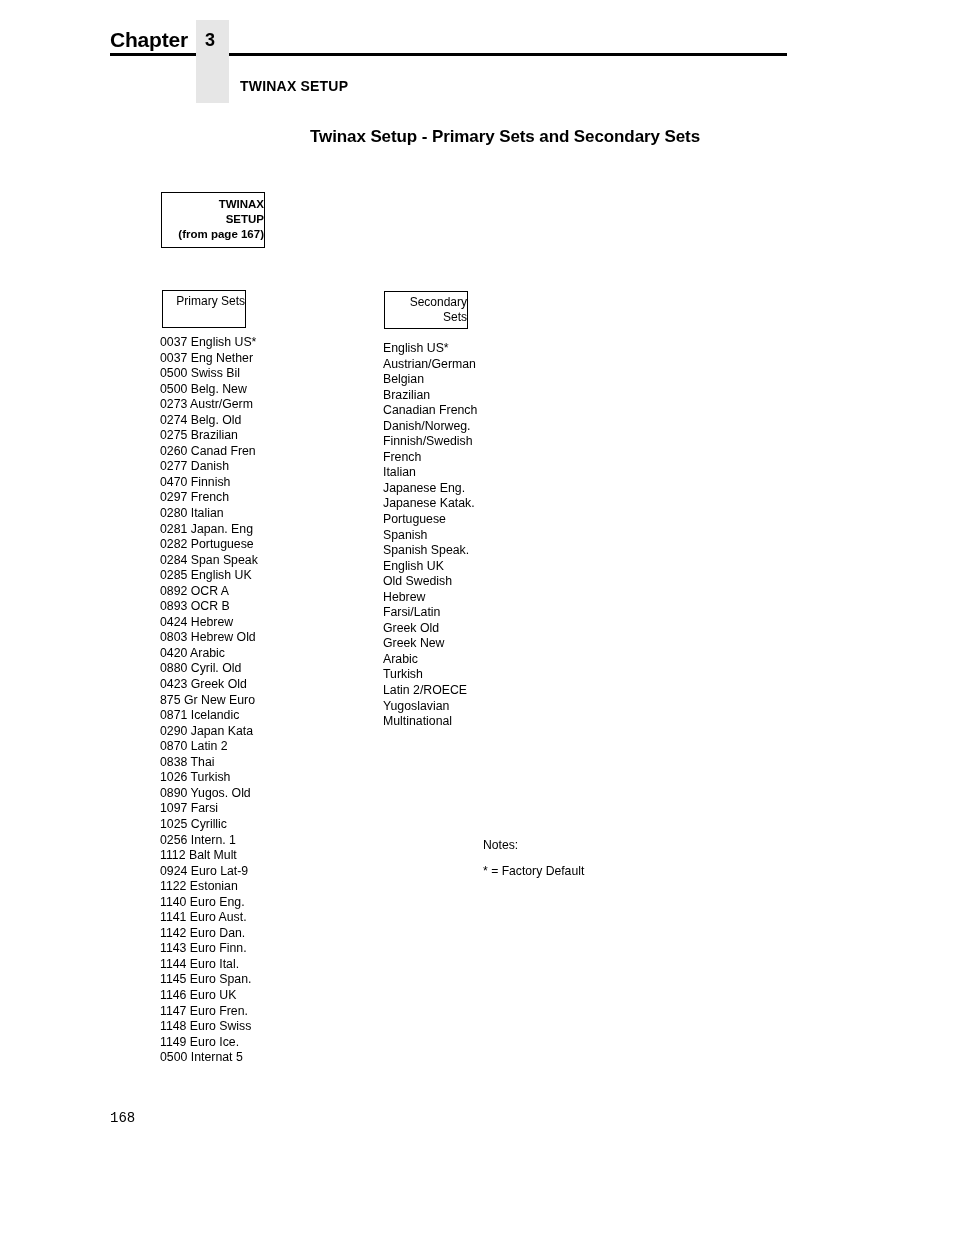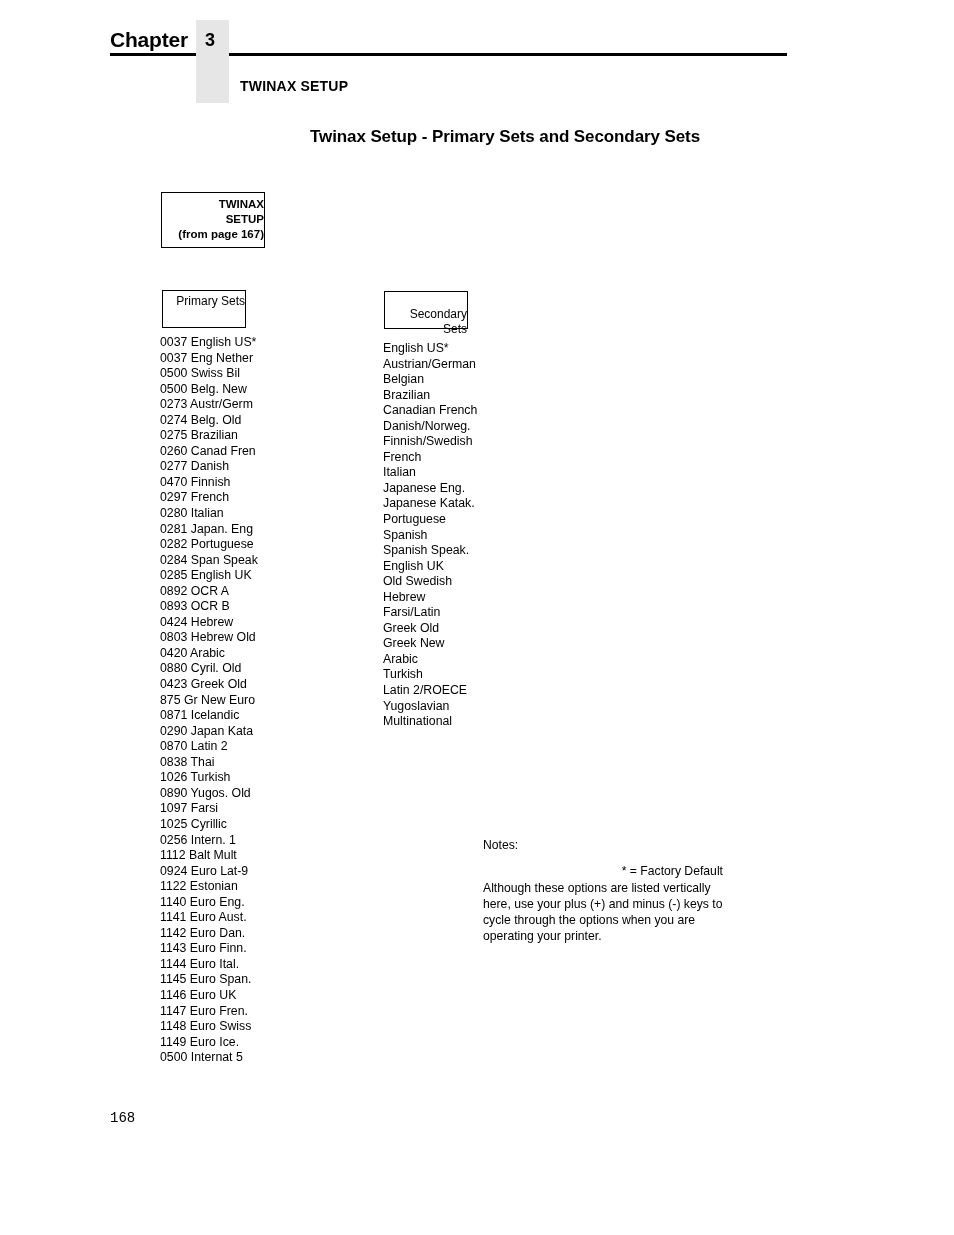--- a/index.html
+++ b/index.html
@@ -114,21 +114,21 @@
     line-height: 15px;
     padding-top: 3px;
   }
   #secondary-sets-box {
     left: 384px;
     top: 291px;
     width: 84px;
     height: 38px;
     font-size: 12px;
     line-height: 15px;
-    padding-top: 15px;
+    padding-top: 3px;
   }
 
   
   .option-list {
     position: absolute;
     font-size: 12.3px;
     line-height: 15.55px;
     list-style: none;
     margin: 0;
     padding: 0;
@@ -154,22 +154,21 @@
     top: 838px;
     width: 240px;
     font-size: 12.2px;
     line-height: 15.6px;
   }
   #notes-heading {
     font-weight: normal;
     margin-bottom: 10px;
   }
   #notes-factory-default {
-    margin-bottom: 2px;
-    text-align: right;
+    margin-bottom: 10px;
   }
   #notes-paragraph {
     line-height: 15.8px;
   }
 
   
   #page-number {
     position: absolute;
     left: 110px;
     top: 1110px;
@@ -279,16 +278,15 @@
     <li class="option-item">Arabic</li>
     <li class="option-item">Turkish</li>
     <li class="option-item">Latin 2/ROECE</li>
     <li class="option-item">Yugoslavian</li>
     <li class="option-item">Multinational</li>
   </ul>
 
 <div id="notes-block">
   <div id="notes-heading">Notes:</div>
   <div id="notes-factory-default">* = Factory Default</div>
-  <div id="notes-paragraph">Although these options are listed vertically here, use your plus (+) and minus (-) keys to cycle through the options when you are operating your printer.</div>
 </div>
 
 <div id="page-number">168</div>
 
 </body></html>

